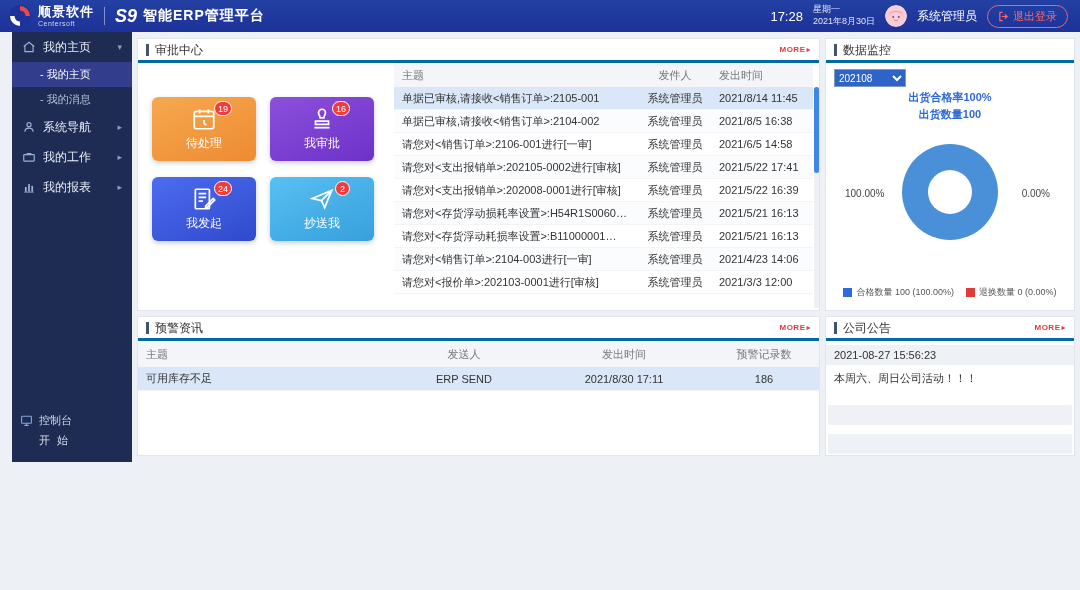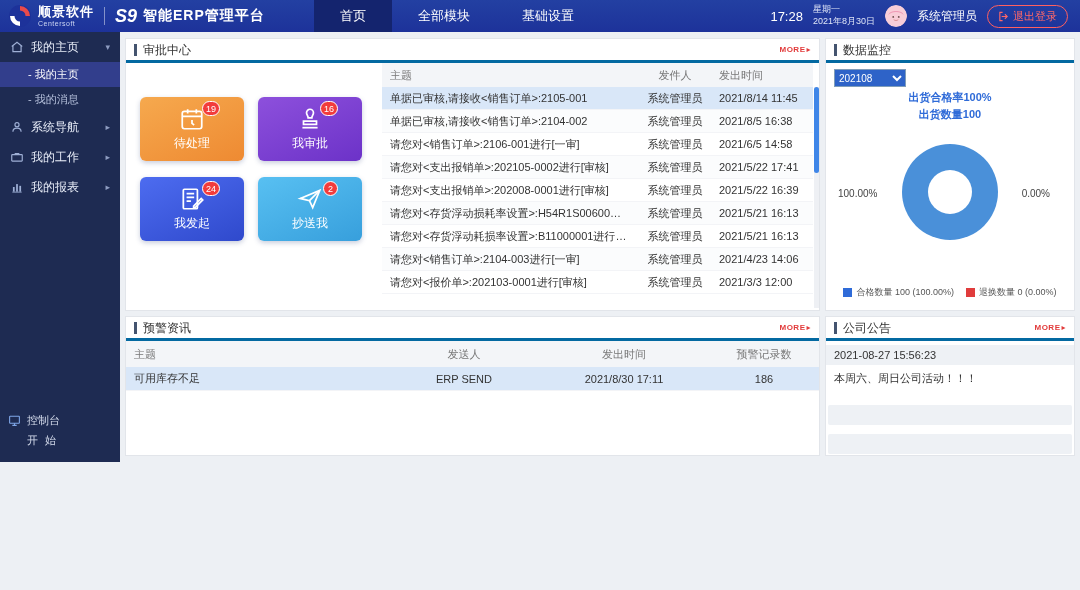--- a/index.html
+++ b/index.html
@@ -23,21 +23,21 @@
   .top-right { margin-left:auto; display:flex; align-items:center; gap:10px; padding-right:12px; }
   .clock { font-size:13px; }
   .datestack { display:flex; flex-direction:column; font-size:9px; line-height:1.3; color:#dfe5f7; }
   .avatar { width:22px; height:22px; border-radius:50%; overflow:hidden; display:flex; cursor:pointer; }
   .username { font-size:12px; }
   .logout { display:flex; align-items:center; gap:4px; background:transparent;
     border:1px solid #ff6060; color:#ff6868; border-radius:12px; padding:3px 10px;
     font-size:11px; cursor:pointer; font-family:inherit; }
 
   
-  .body-row { display:flex; height:430px; }
+  .body-row { display:flex; height:430px;margin-left:12px; }
   .sidebar { width:120px; background:#1e2b52; display:flex; flex-direction:column; color:#c3cce2; }
   .content { flex:1; padding:6px 5px; display:flex; gap:5px; overflow:hidden; }
   .col-left { flex:1; display:flex; flex-direction:column; gap:5px; min-width:0; }
   .col-right { width:250px; display:flex; flex-direction:column; gap:5px; }
 
   
   .side-item { height:30px; display:flex; align-items:center; gap:7px; padding:0 10px;
     font-size:12px; cursor:pointer; color:#e8edf8; }
   .side-item .s-icon { width:14px; height:14px; color:#9fb0d6; display:flex; }
   .side-item .s-icon svg { width:14px; height:14px; }
@@ -90,21 +90,21 @@
 
   
   .monitor-body { flex:1; padding:6px 8px; display:flex; flex-direction:column; }
   .period-select { width:72px; height:18px; font-size:10px; font-family:inherit;
     background:#2e63c8; color:#fff; border:1px solid #7f9db9; }
   .mon-stats { text-align:center; color:#2f6bd8; font-size:11px; font-weight:bold; line-height:1.5; margin-top:2px; }
   .donut-wrap { position:relative; height:128px; margin-top:14px; }
   .donut { width:96px; height:96px; border-radius:50%; background:#4a90d9; margin:8px auto 0; position:relative; }
   .donut::after { content:""; position:absolute; inset:26px; background:#fff; border-radius:50%; }
   .donut-label { position:absolute; top:52px; font-size:10px; color:#444; }
-  .donut-label.left { left:4px; }
+  .donut-label.left { left:11px; }
   .donut-label.right { right:16px; }
   .legend { display:flex; justify-content:center; gap:12px; margin-top:22px; font-size:9px; color:#555; }
   .legend-item { display:flex; align-items:center; gap:4px; }
   .legend-swatch { width:9px; height:9px; display:inline-block; }
 
   
   .wtbl { font-size:11px; color:#333; }
   .wtbl .thead { height:26px; }
   .wtbl .trow { height:24px; }
   .wtbl .c.subject { flex:1; padding:0 8px; }
@@ -135,25 +135,20 @@
           </svg>
       </span>
       <span class="brand-text">
         <span class="brand-name">顺景软件</span>
         <span class="brand-sub">Centersoft</span>
       </span>
       <span class="vdiv"></span>
       <span class="product">S9</span>
       <span class="app-title">智能ERP管理平台</span>
     </div>
-    <nav class="topnav">
-      <div class="topnav-item active">首页</div>
-      <div class="topnav-item">全部模块</div>
-      <div class="topnav-item">基础设置</div>
-    </nav>
     <div class="top-right">
       <span class="clock">17:28</span>
       <span class="datestack">
         <span>星期一</span>
         <span>2021年8月30日</span>
       </span>
       <span class="avatar">
         <svg viewBox="0 0 24 24">
             <circle cx="12" cy="12" r="12" fill="#f8cdd8"></circle>
           <path d="M3.5 11c1.5-6 15.5-6 17 0-2-2.5-5-3.5-8.5-3.5S5.5 8.5 3.5 11z" fill="#ef9ab6"></path>

